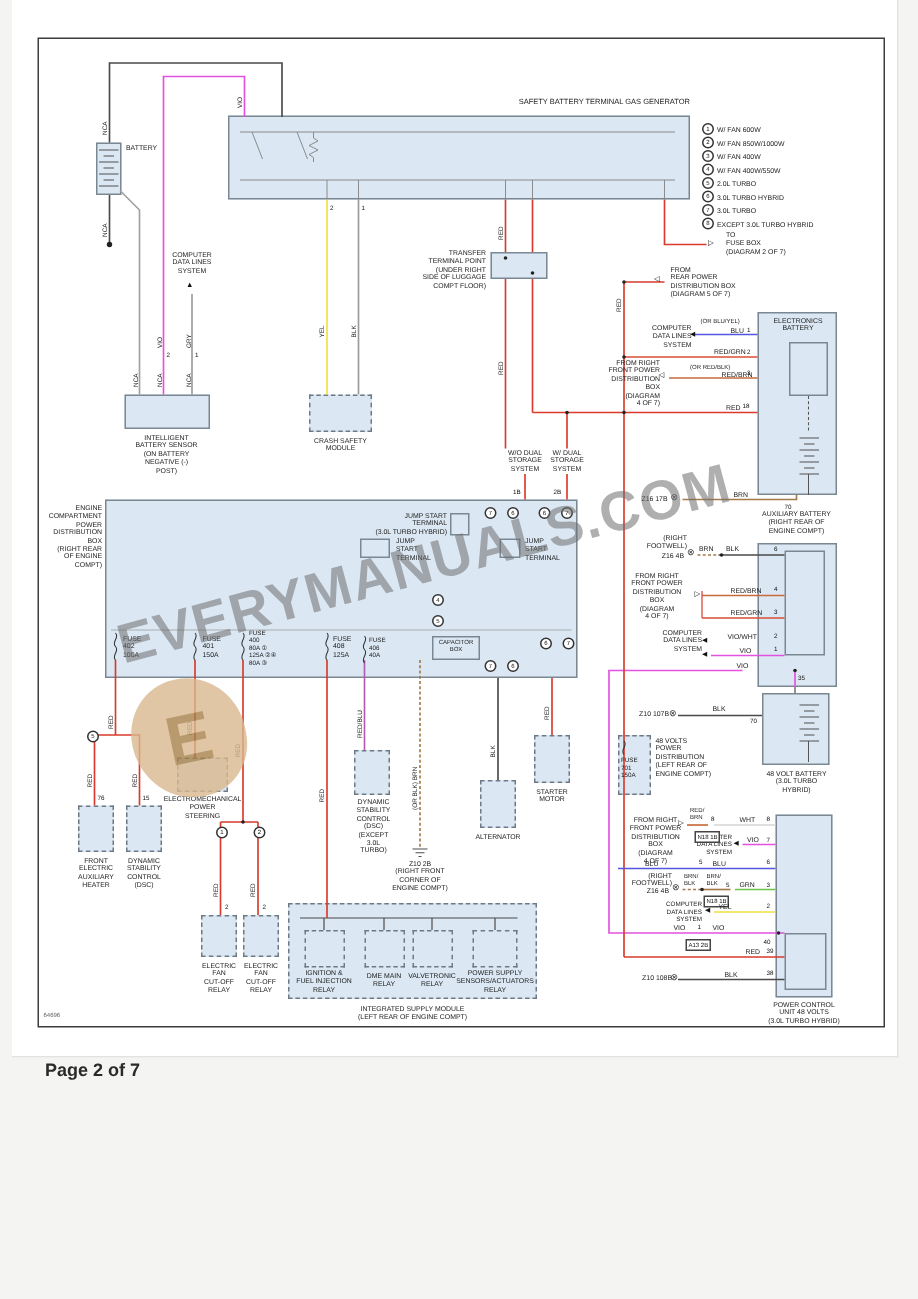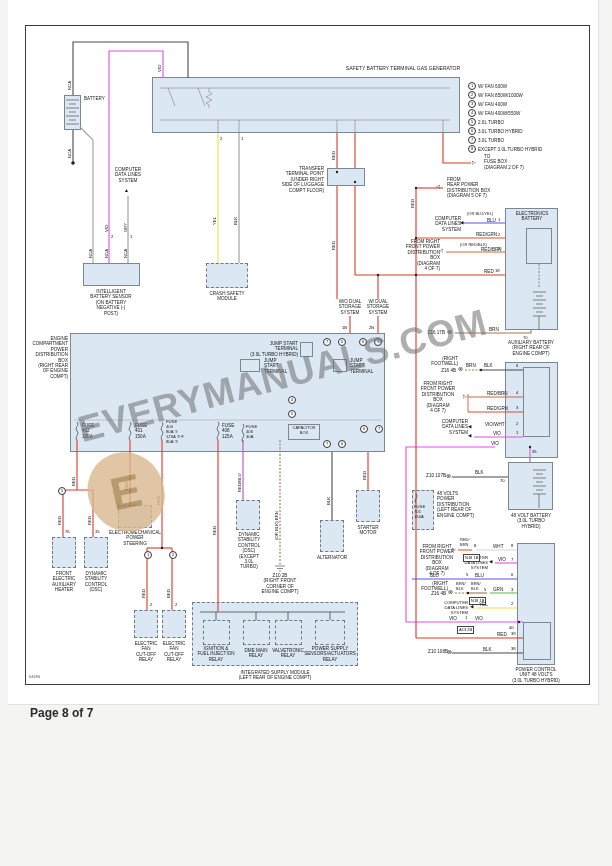--- a/index.html
+++ b/index.html
@@ -541,14 +541,14 @@
   <span class="pin" style="left:511px;top:647px;">38</span>
   <span class="pin" style="left:65px;top:530px;">76</span>
   <span class="pin" style="left:95px;top:530px;">15</span>
   <span class="pin" style="left:150px;top:603px;">2</span>
   <span class="pin" style="left:175px;top:603px;">2</span>
 
   <div class="wm-text">EVERYMANUALS.COM</div>
   <div class="wm-logo"><span>E</span></div>
 
   <div class="fig">64696</div>
-  <div class="pagenum">Page 8 of 7</div>
+  <div class="pagenum">Page 2 of 7</div>
 </div>
 
 </body></html>

